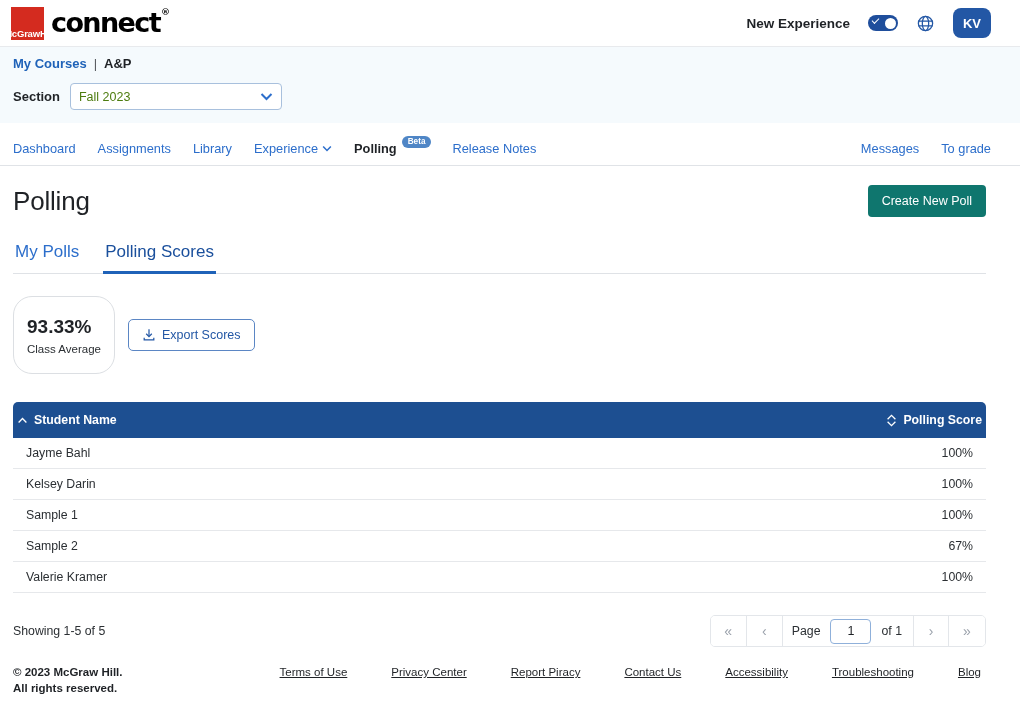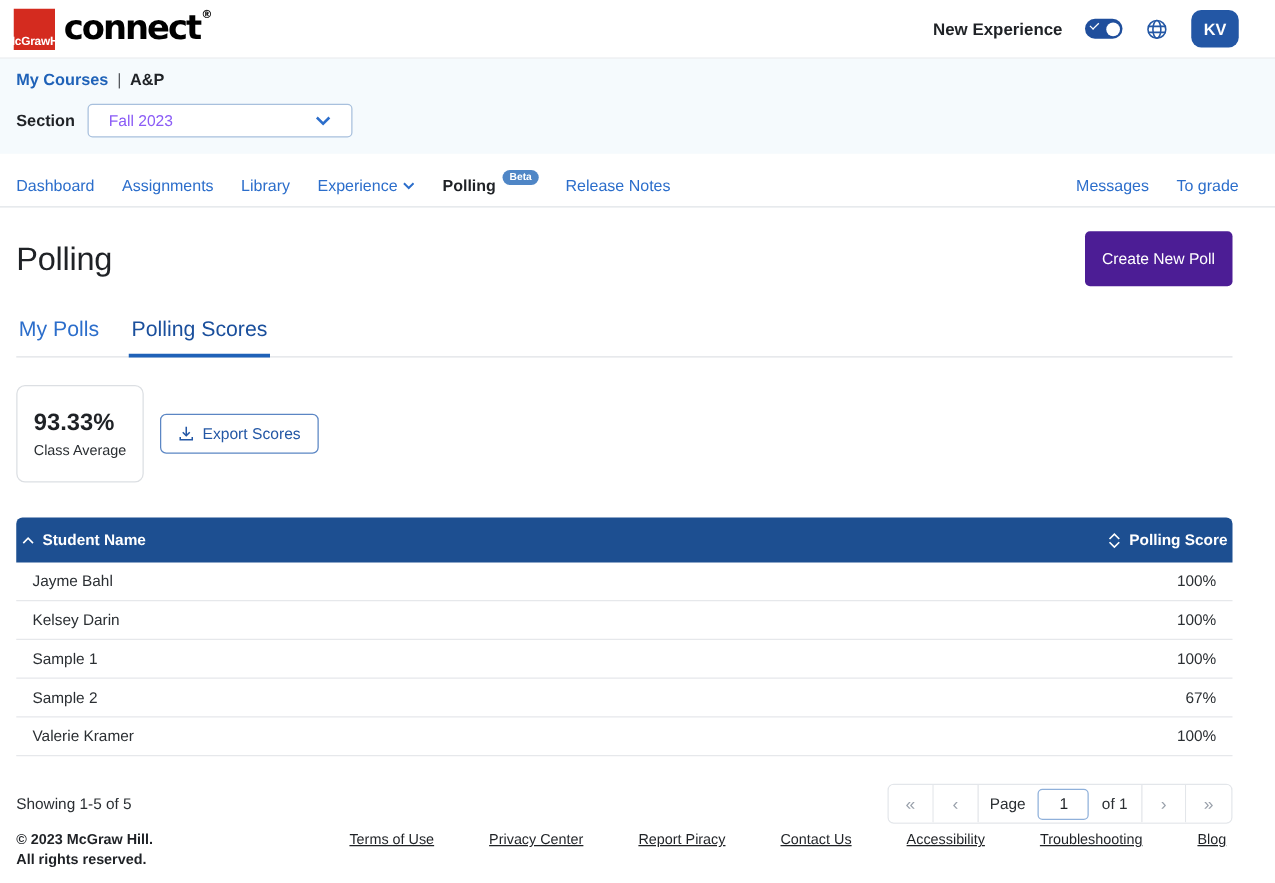--- a/index.html
+++ b/index.html
@@ -79,22 +79,22 @@
   .crumbs { font-size: 13px; display: flex; align-items: center; gap: 7px; }
   .crumbs a { color: #1f62b8; font-weight: bold; text-decoration: none; cursor: pointer; }
   .crumb-sep { color: #56595e; }
   .crumb-cur { color: #1f2226; font-weight: bold; }
 
   .section-row { display: flex; align-items: center; gap: 10px; margin-top: 12px; }
   .section-label { font-size: 13px; font-weight: bold; color: #1f2226; }
   .section-select {
     width: 212px; height: 27px;
     border: 1px solid #a8c0dd; border-radius: 4px; background: #ffffff;
-    display: flex; align-items: center; padding: 0 16px;
-    font-size: 12.5px; color: #8b5cf6; cursor: pointer;
+    display: flex; align-items: center; padding: 0 8px;
+    font-size: 12.5px; color: #4d7c0f; cursor: pointer;
   }
   .section-select .chev { margin-left: auto; }
 
   
   .mainnav {
     height: 35px;
     display: flex; align-items: center;
     padding: 0 29px 0 13px;
     border-bottom: 1px solid #e0e3e7;
     background: #ffffff;
@@ -114,39 +114,39 @@
   .nav-right { margin-left: auto; display: flex; }
   .nav-right a { margin-right: 0; margin-left: 22px; }
 
   
   .page { padding: 0 34px 0 13px; }
 
   .title-row { display: flex; align-items: center; margin-top: 19px; }
   .page-title { font-size: 26px; font-weight: normal; color: #1f2226; letter-spacing: -0.2px; }
   .btn-primary {
     margin-left: auto;
-    background: #4c1d95; color: #ffffff; border: none; border-radius: 4px;
+    background: #0f766e; color: #ffffff; border: none; border-radius: 4px;
     font-size: 12.5px; font-family: "Liberation Sans", sans-serif;
-    padding: 15px 14px; cursor: pointer;
+    padding: 9px 14px; cursor: pointer;
   }
 
   .tabs {
     display: flex; gap: 22px; margin-top: 24px;
     border-bottom: 1px solid #dfe2e6;
   }
   .tab {
     font-size: 17px; color: #2c6ecb; padding: 0 2px 9px; cursor: pointer;
     border-bottom: 3px solid transparent; position: relative; top: 1px;
   }
   .tab.active { color: #1a4f9c; border-bottom-color: #1f62b8; }
 
   .stats-row { display: flex; align-items: center; gap: 13px; margin-top: 22px; }
   .stat-card {
     width: 102px; height: 78px;
-    border: 1px solid #dcdfe3; border-radius: 7px; background: #ffffff;
+    border: 1px solid #dcdfe3; border-radius: 19px; background: #ffffff;
     display: flex; flex-direction: column; justify-content: center;
     padding-left: 13px;
   }
   .stat-value { font-size: 19px; font-weight: bold; color: #1f2226; }
   .stat-label { font-size: 11.5px; color: #2b2f33; margin-top: 5px; }
 
   .btn-outline {
     border: 1px solid #5b86c4; border-radius: 5px; background: #ffffff;
     color: #2357a5; font-size: 12.5px; font-family: "Liberation Sans", sans-serif;
     padding: 8px 13px; cursor: pointer;

